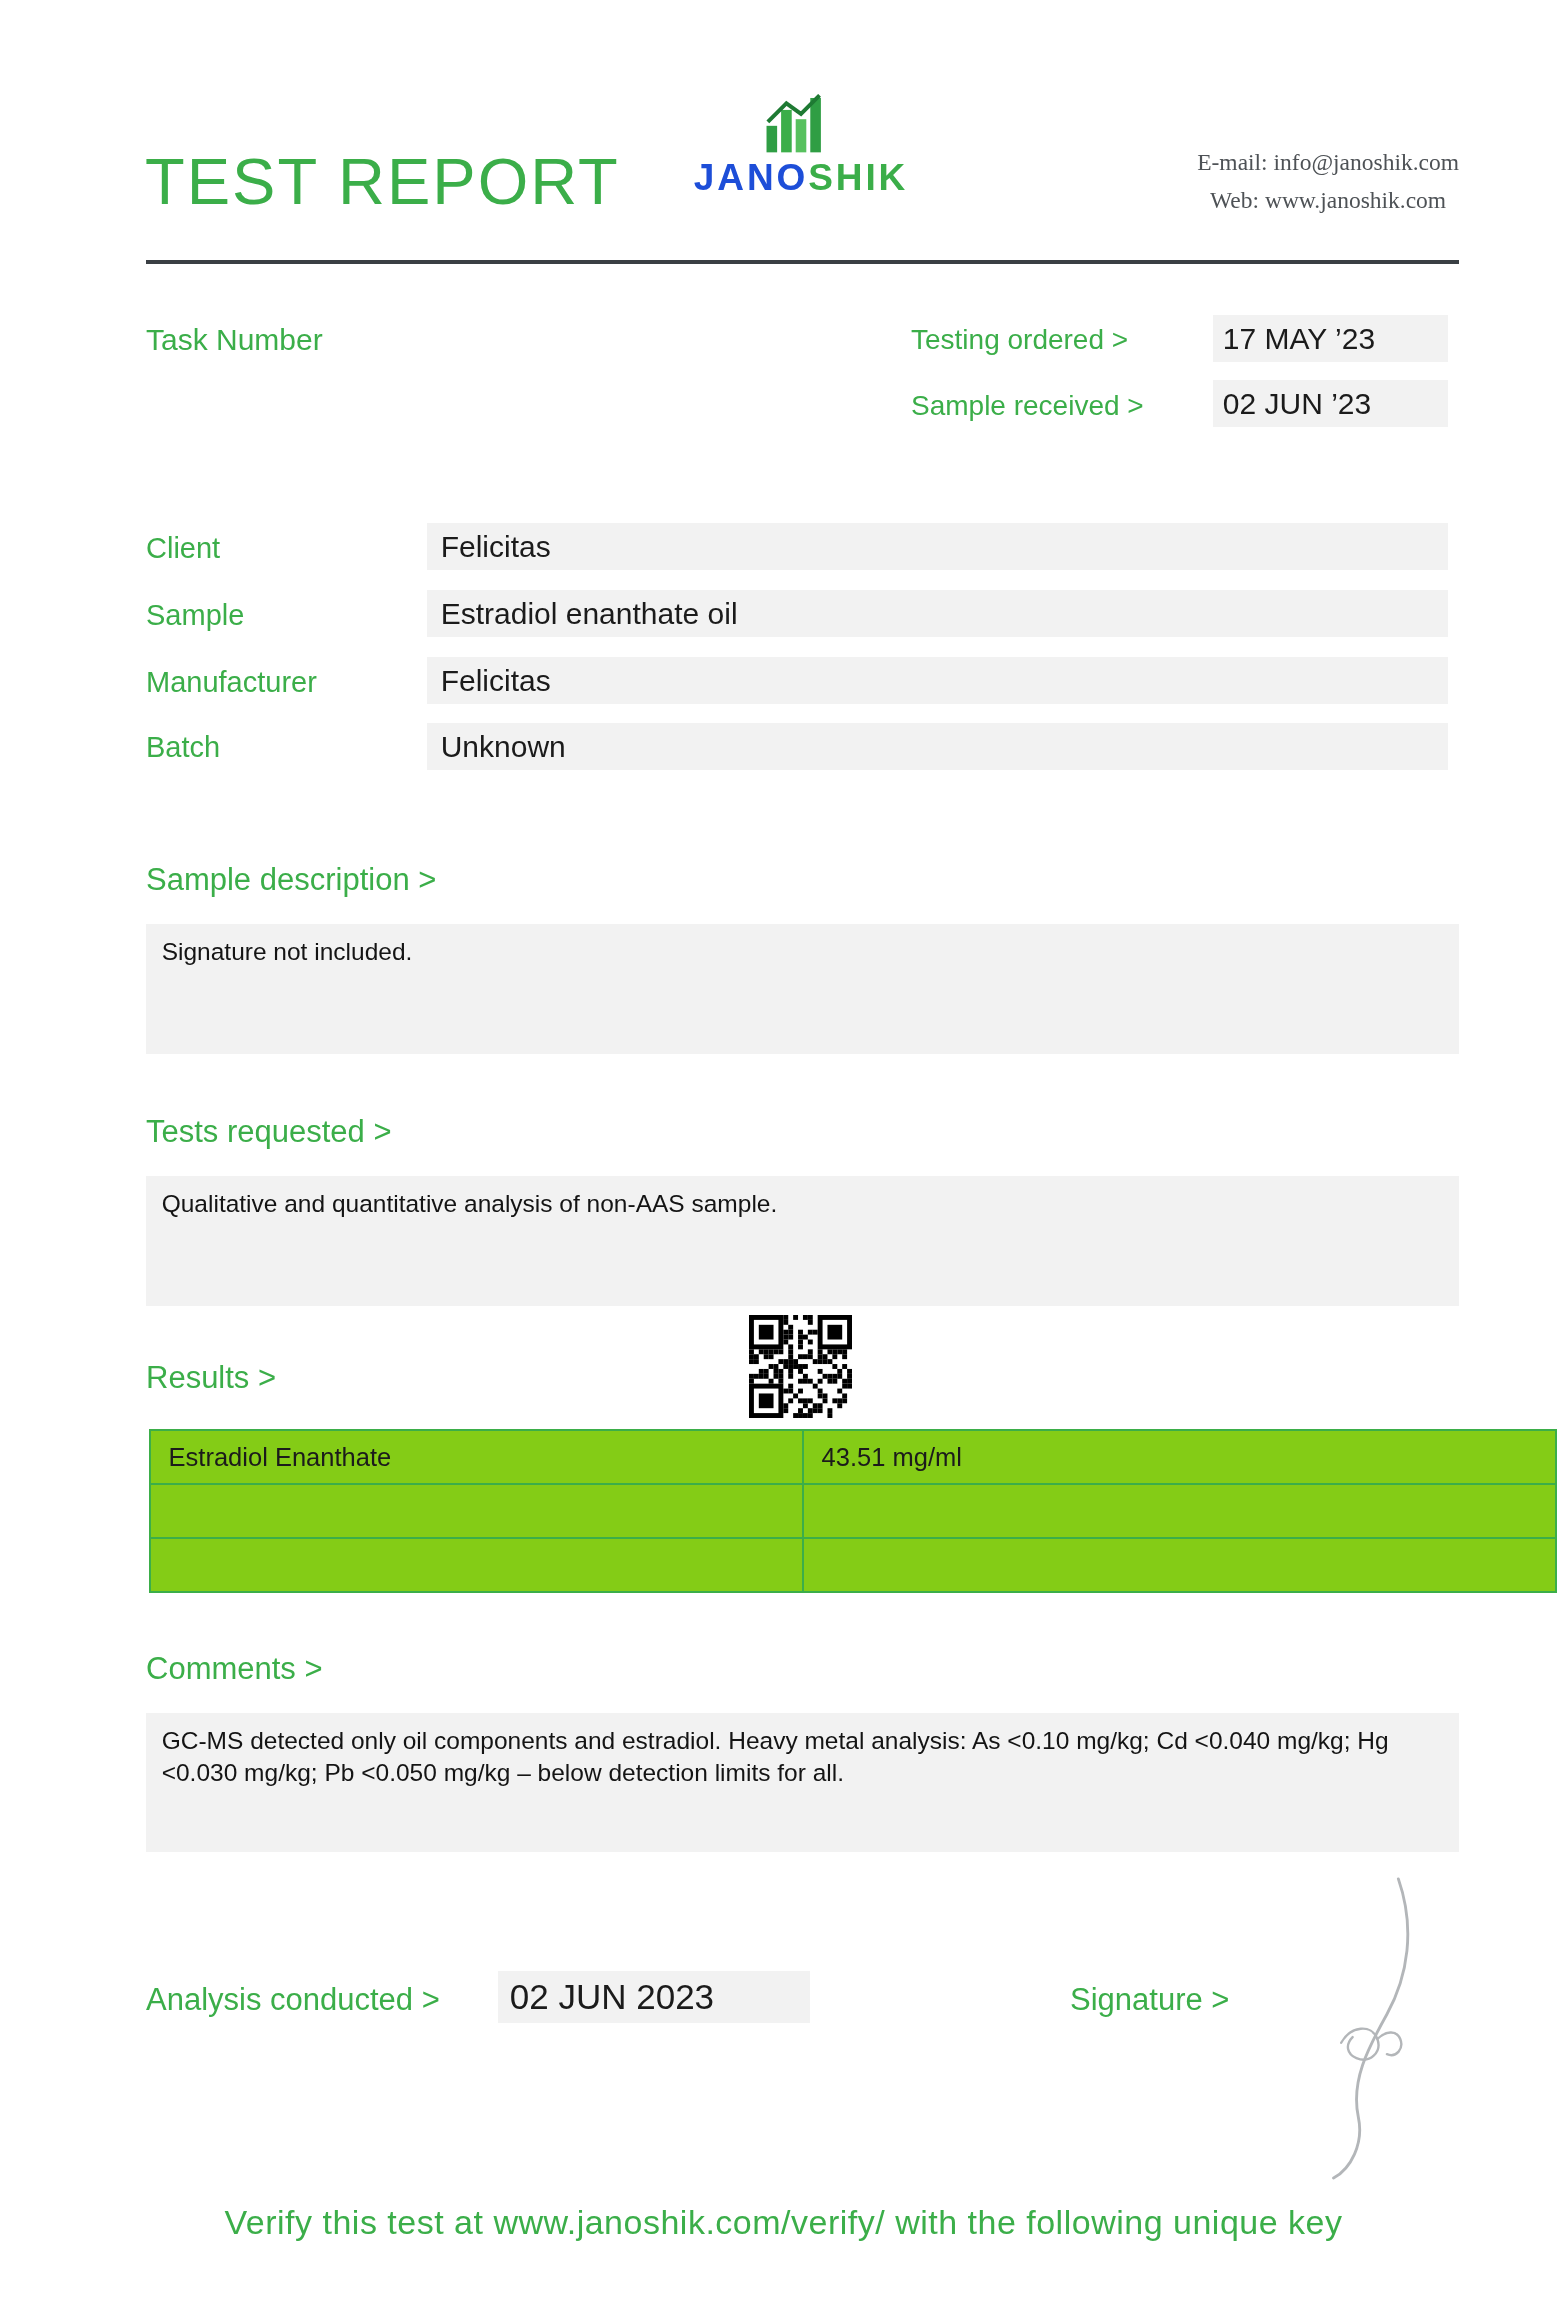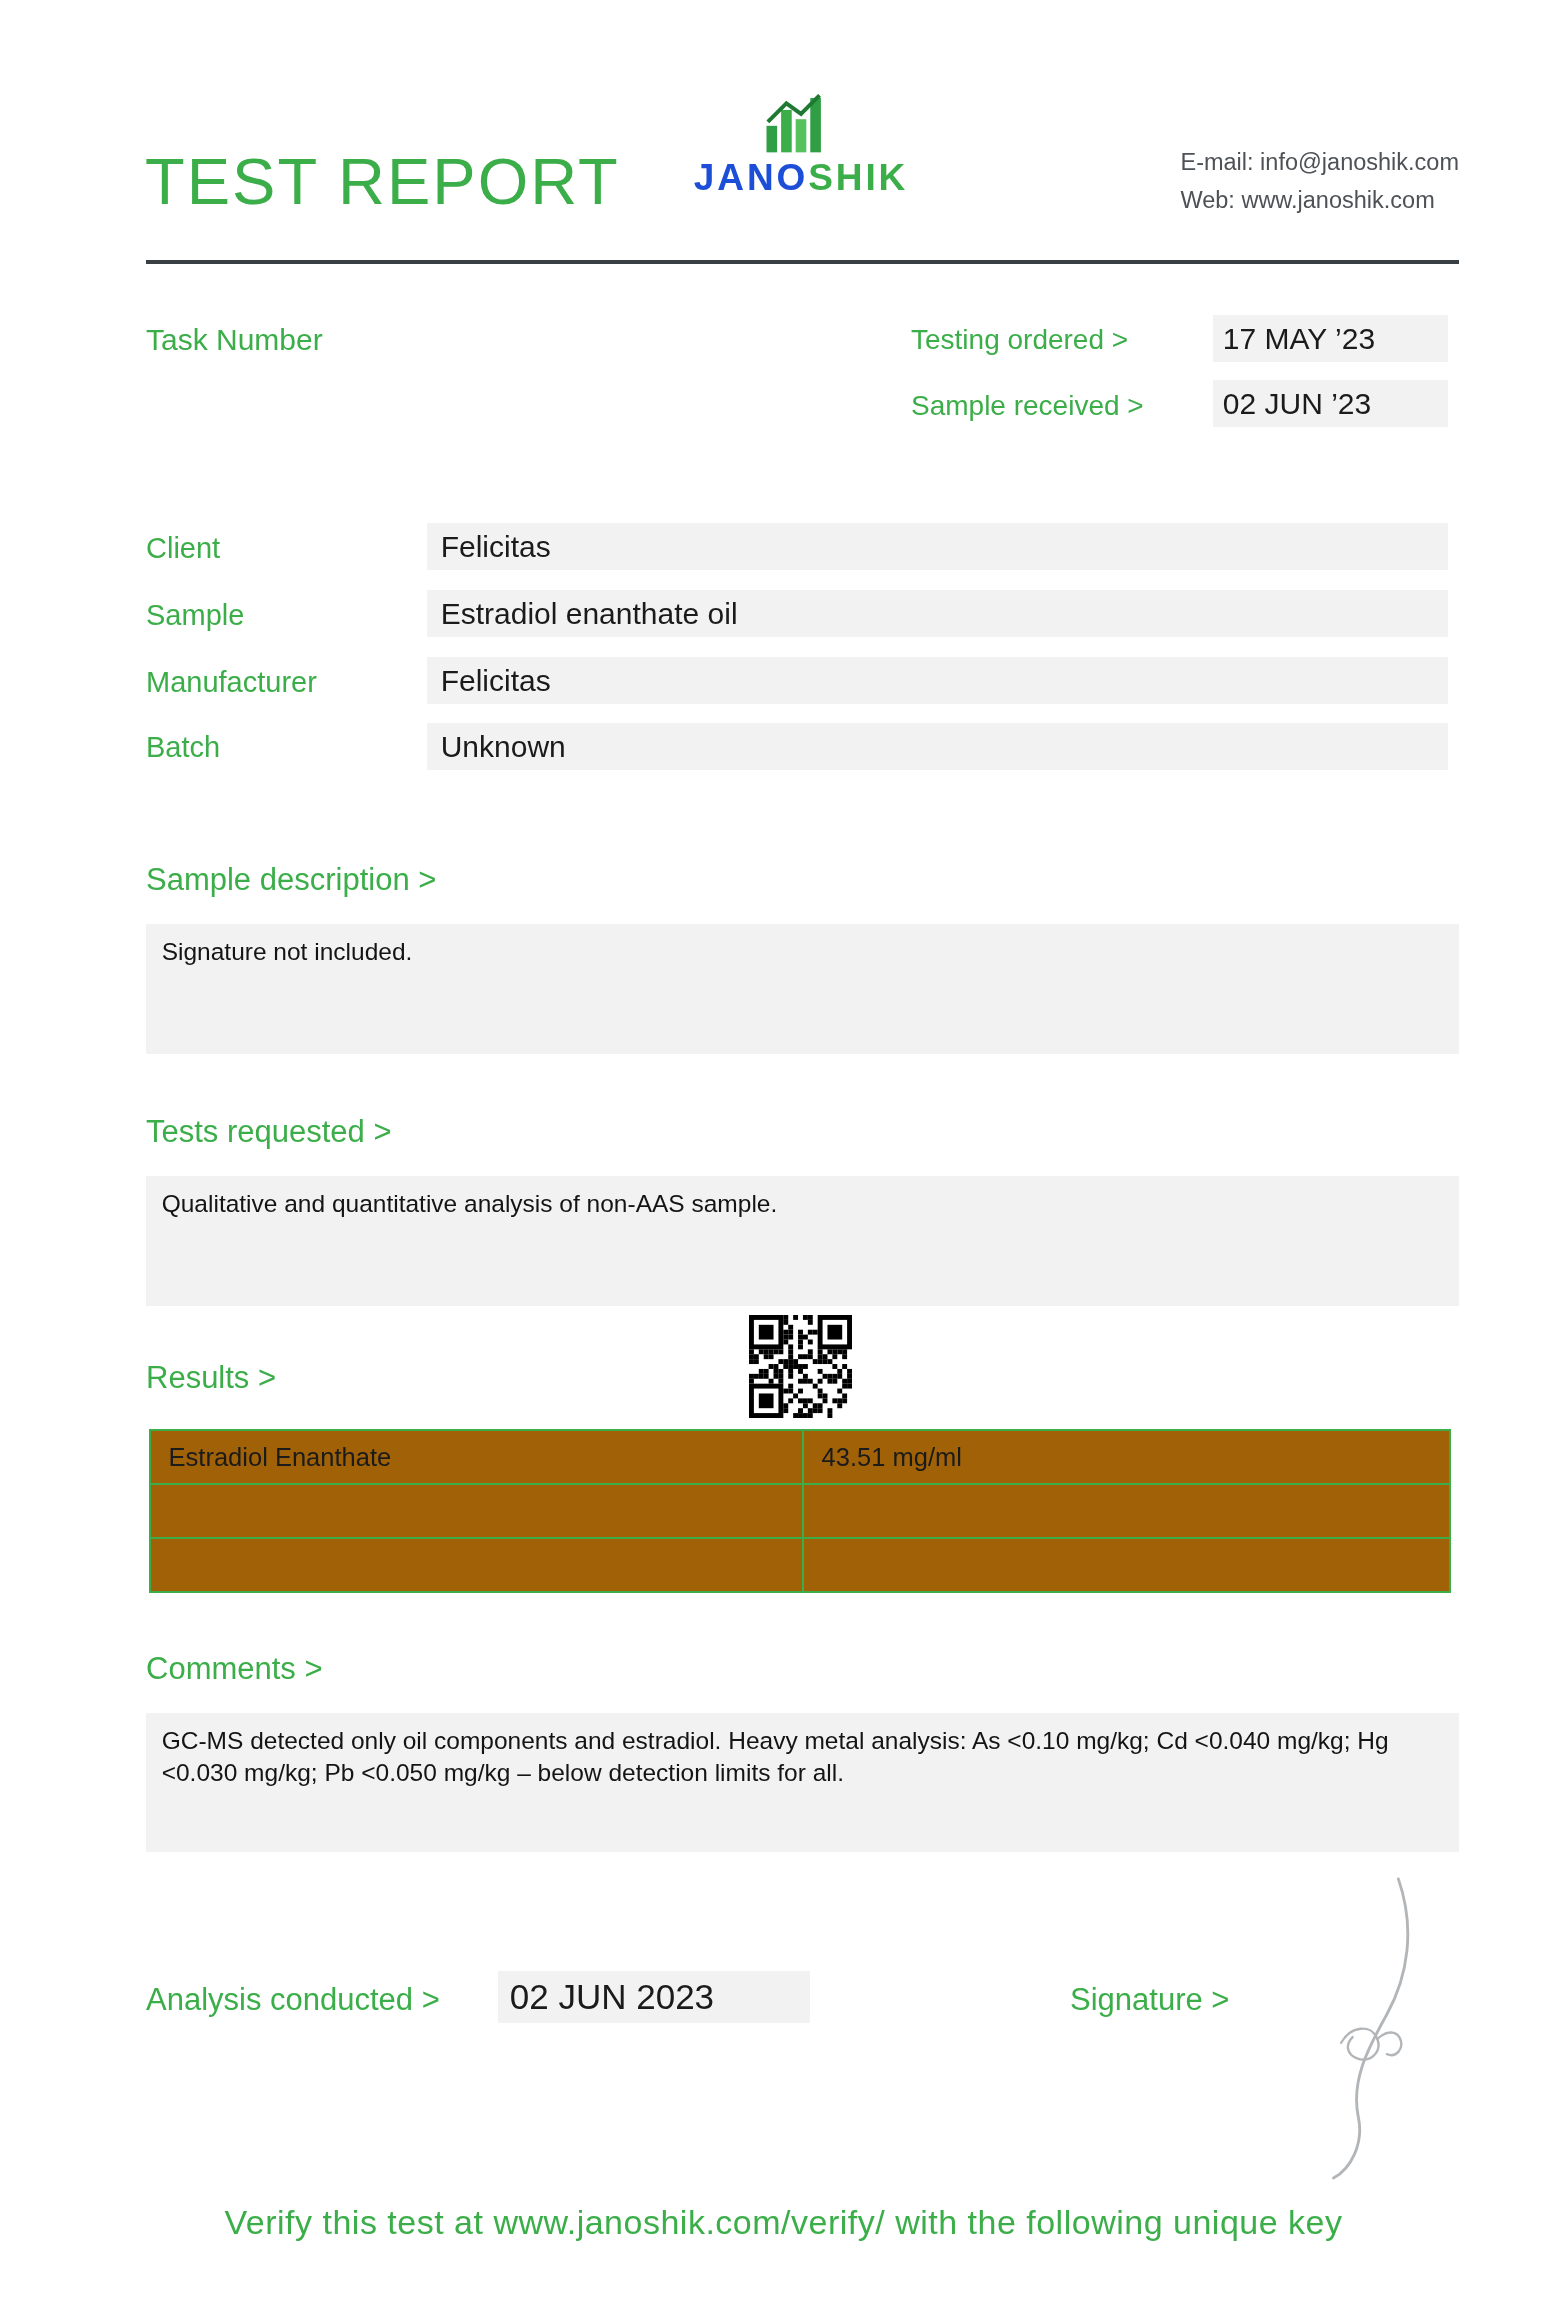--- a/index.html
+++ b/index.html
@@ -20,21 +20,21 @@
   .green{color:var(--green);}
   .box{background:var(--gray);}
 
   
   .title{left:145px;top:149px;font-size:65px;font-weight:500;letter-spacing:2px;color:var(--green);line-height:1;}
   .logo{left:686px;top:94px;width:230px;text-align:center;}
   .logo-icon{width:76px;height:61px;display:block;margin:0 auto;}
   .logo-text{font-size:37px;font-weight:bold;letter-spacing:2.9px;margin-top:2px;}
   .logo-dark{color:#1d4ed8;}
   .logo-green{color:var(--green);}
-  .contact{right:109px;top:143px;text-align:left;font-size:23.5px;line-height:38px;color:#4e5256;}
+  .contact{right:109px;top:143px;text-align:center;font-size:23.5px;line-height:38px;color:#4e5256;font-family:Liberation Serif, serif;}
   .rule{left:146px;top:260px;width:1313px;height:3.9px;background:var(--dark);}
 
   
   .lbl{font-size:30px;}
   .lbl-sm{font-size:28px;}
   .val{font-size:30px;color:var(--ink);}
   .task-label{left:146px;top:323px;}
   .task-box{left:427px;top:315px;width:372px;height:47px;line-height:47px;padding-left:13.7px;}
   .ordered-label{left:911px;top:324px;}
   .ordered-box{left:1213px;top:315px;width:235px;height:47px;line-height:47px;padding-left:9.8px;}
@@ -58,21 +58,21 @@
   .res-h{top:1360px;}
   .com-h{top:1651px;}
   .com-b{top:1713px;height:139px;}
   .text-box{left:146px;width:1313px;}
   .box-text{font-size:24.5px;color:#141414;padding:11.8px 15.7px;line-height:32px;}
 
   
   .qr{left:749px;top:1315px;width:103px;height:103px;background:#fff;}
 
   
-  .results-table{left:149px;top:1429px;width:1302px;border-collapse:collapse;background:#a16207;}
+  .results-table{left:149px;top:1429px;width:1408px;border-collapse:collapse;background:#84cc16;}
   .results-table td{border:2px solid var(--green);height:54px;font-size:25.5px;color:var(--ink);padding:0 0 0 17.6px;vertical-align:middle;}
   .results-table .c1{width:653px;}
 
   
   .ana-label{left:146px;top:1982px;font-size:31px;}
   .ana-box{left:498px;top:1971px;width:312px;height:52px;line-height:52px;padding-left:11.8px;font-size:35px;color:var(--ink);}
   .sig-label{left:1070px;top:1982px;font-size:31px;}
   .signature{left:1284px;top:1867px;width:162px;height:323px;}
 
   

